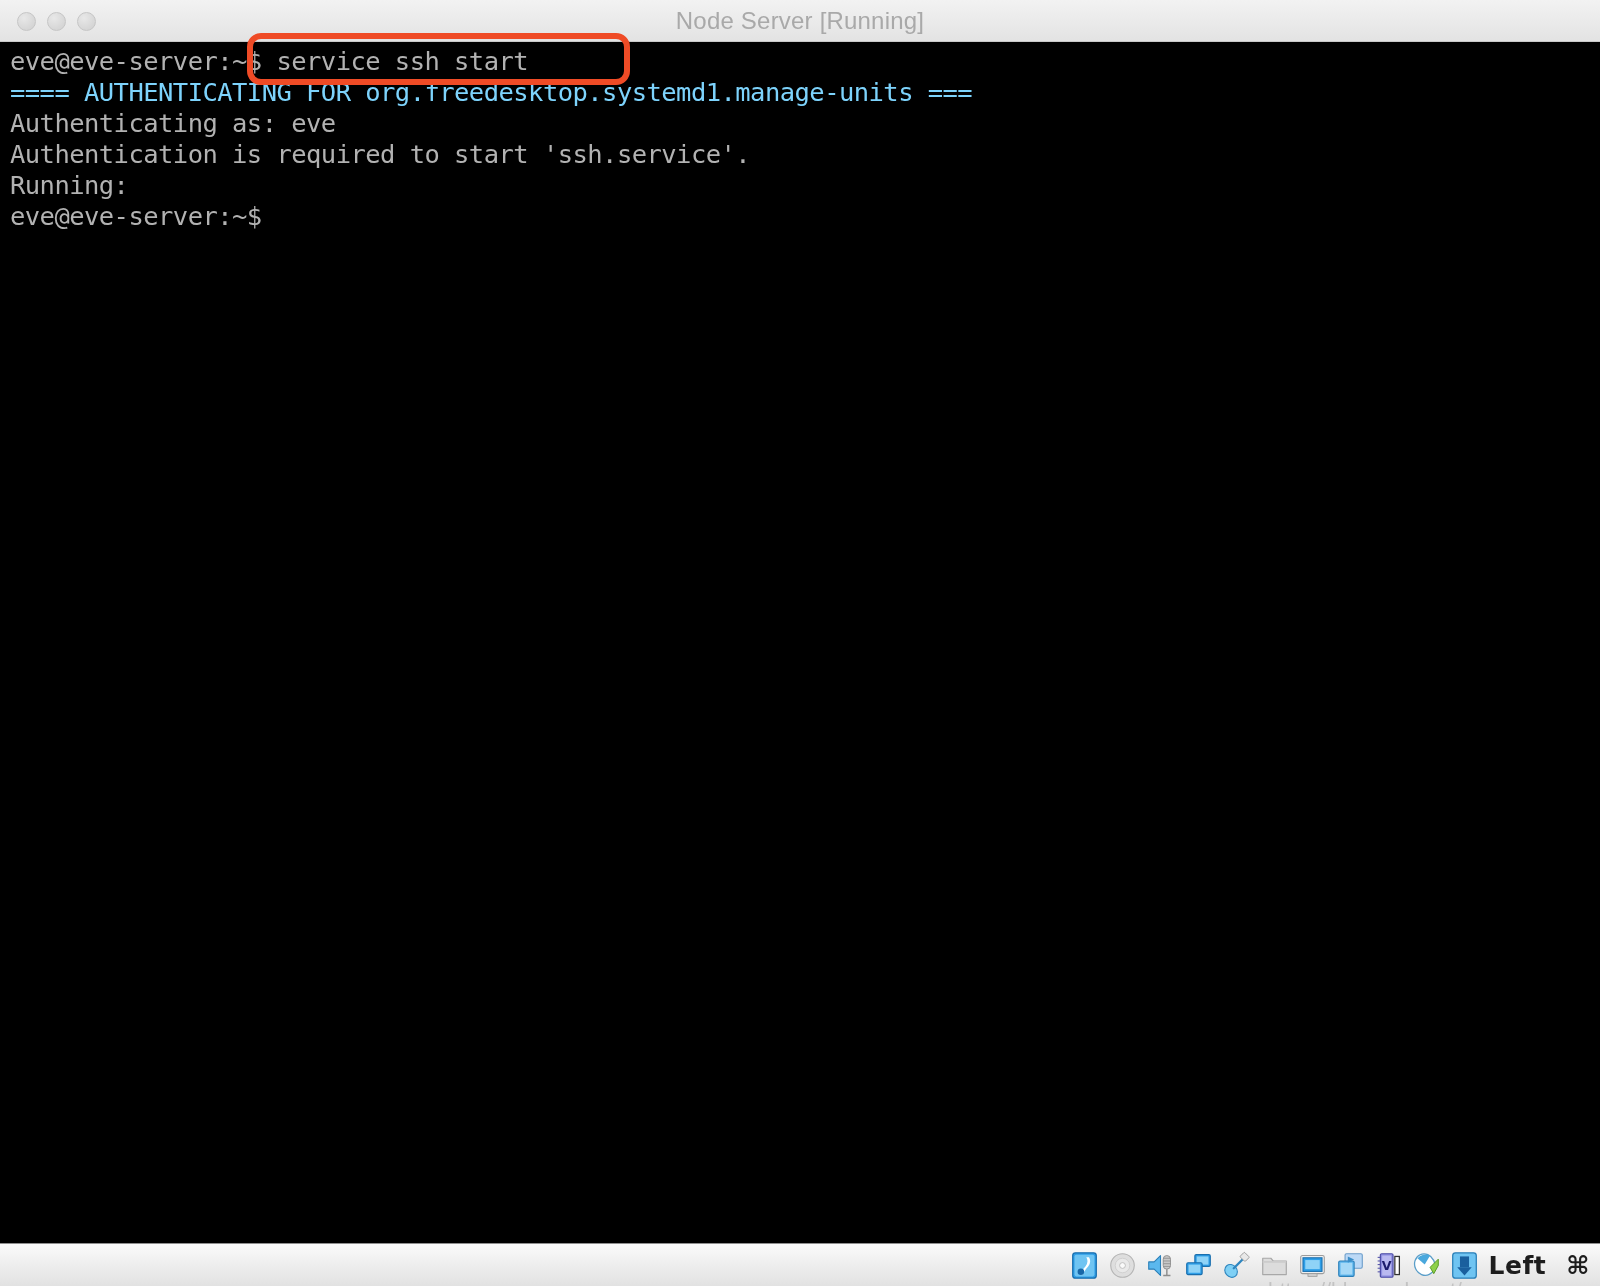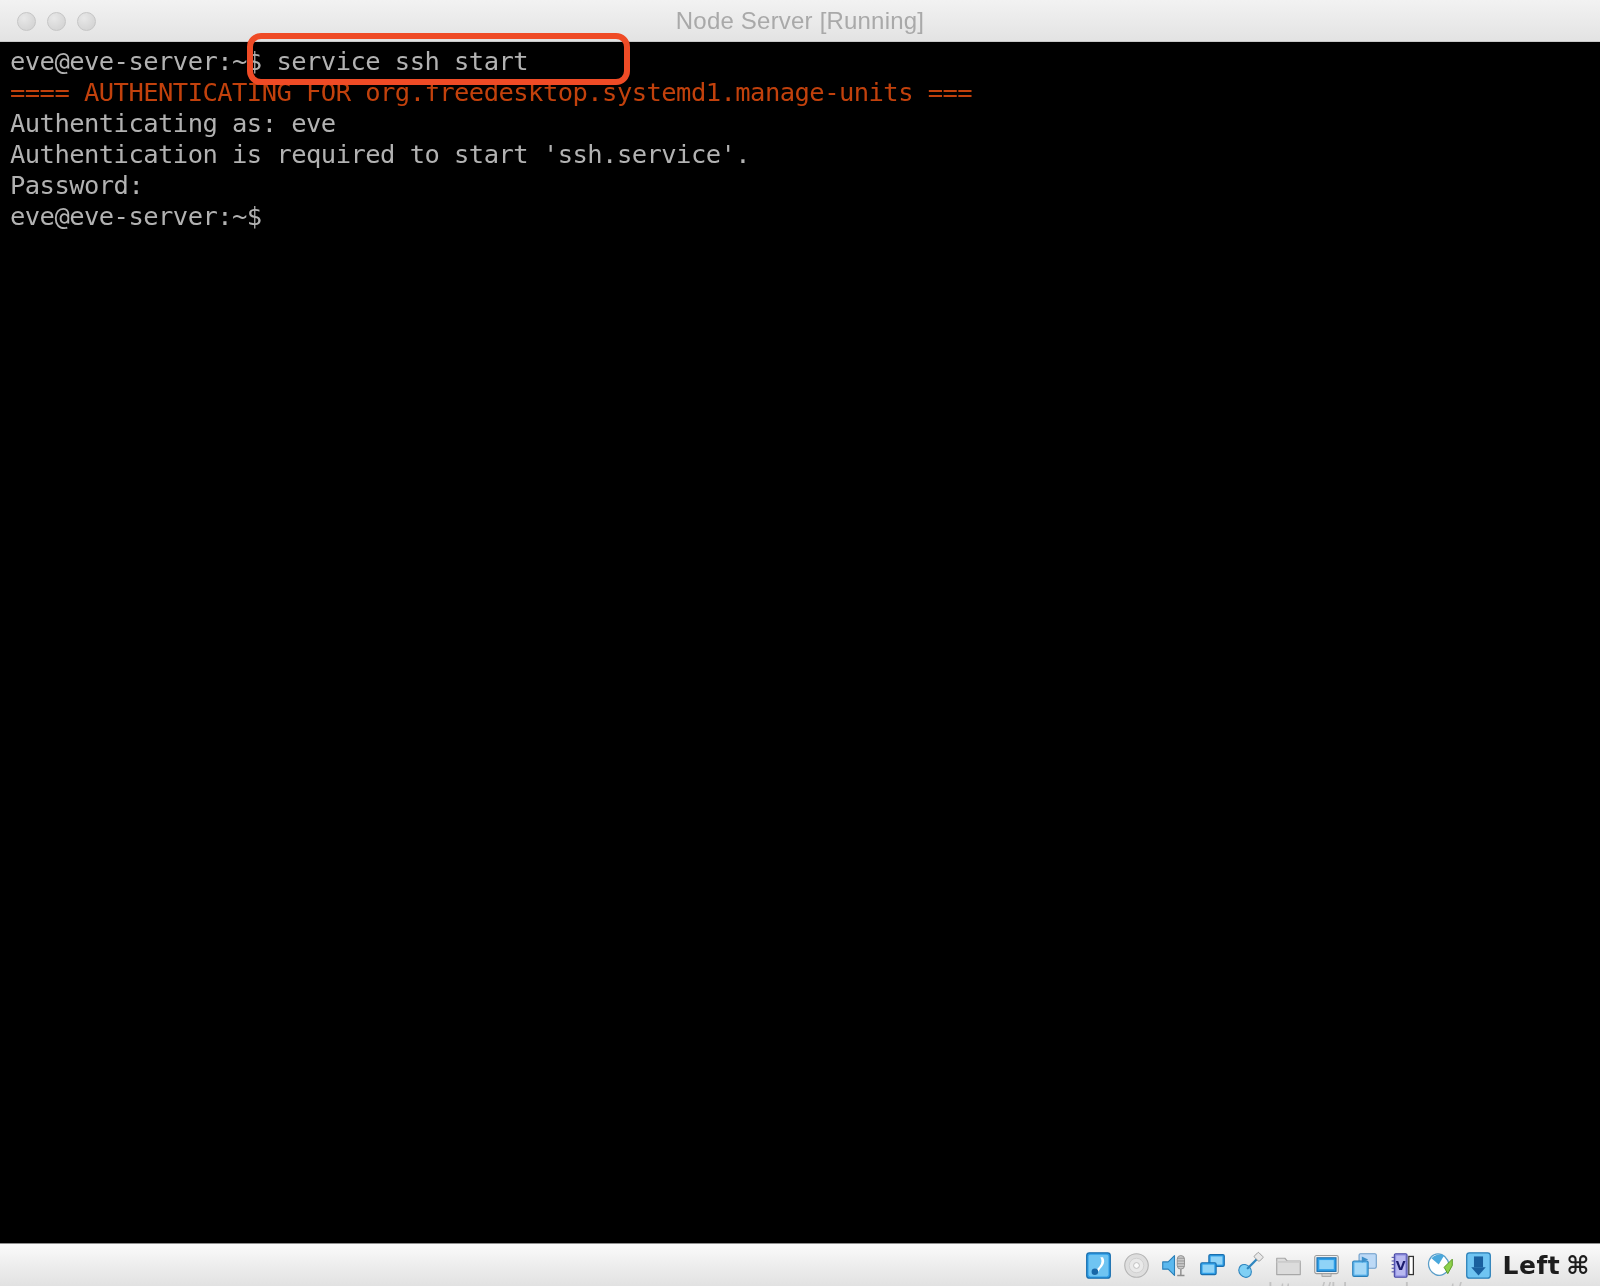--- a/index.html
+++ b/index.html
@@ -75,21 +75,21 @@
 
   .term-line {
     font-family: "DejaVu Sans Mono", "Liberation Mono", monospace;
     font-size: 25.5px;
     line-height: 31px;
     height: 31px;
     white-space: pre;
     letter-spacing: -0.55px;
     color: #b2b2b2;
   }
-  .term-line.red { color: #c2410c; }
+  .term-line.red { color: #7dd3fc; }
 
   
   .annotation-box {
     position: absolute;
     left: 247px;
     top: 33px;
     width: 383px;
     height: 52px;
     border: 6px solid #ef4b26;
     border-radius: 14px;
@@ -129,21 +129,21 @@
   .kbd-indicator {
     margin-left: 10px;
     font-family: "DejaVu Sans", sans-serif;
     font-size: 25px;
     font-weight: bold;
     color: #1d1d1d;
     letter-spacing: 0.5px;
     white-space: nowrap;
     display: flex;
     align-items: baseline;
-    gap: 6px;
+    gap: 20px;
   }
   .kbd-glyph {
     font-family: "DejaVu Sans", sans-serif;
     font-size: 25px;
     font-weight: bold;
   }
 
   
   .watermark {
     position: absolute;
@@ -170,21 +170,21 @@
       <span class="tl"></span>
     </div>
     <div class="window-title">Node Server [Running]</div>
   </div>
 
   <div class="terminal">
     <div class="term-line">eve@eve-server:~$ service ssh start</div>
     <div class="term-line red">==== AUTHENTICATING FOR org.freedesktop.systemd1.manage-units ===</div>
     <div class="term-line">Authenticating as: eve</div>
     <div class="term-line">Authentication is required to start 'ssh.service'.</div>
-    <div class="term-line">Password:</div>
+    <div class="term-line">Running:</div>
     <div class="term-line">eve@eve-server:~$</div>
   </div>
 
   <div class="annotation-box"></div>
 
   <div class="statusbar">
     <div class="status-icons">
 
       <svg class="sicon" viewBox="0 0 32 32">
         <rect x="3" y="2" width="26" height="28" rx="3" fill="#2f9fe8" stroke="#1a6fae" stroke-width="1.4"></rect>

